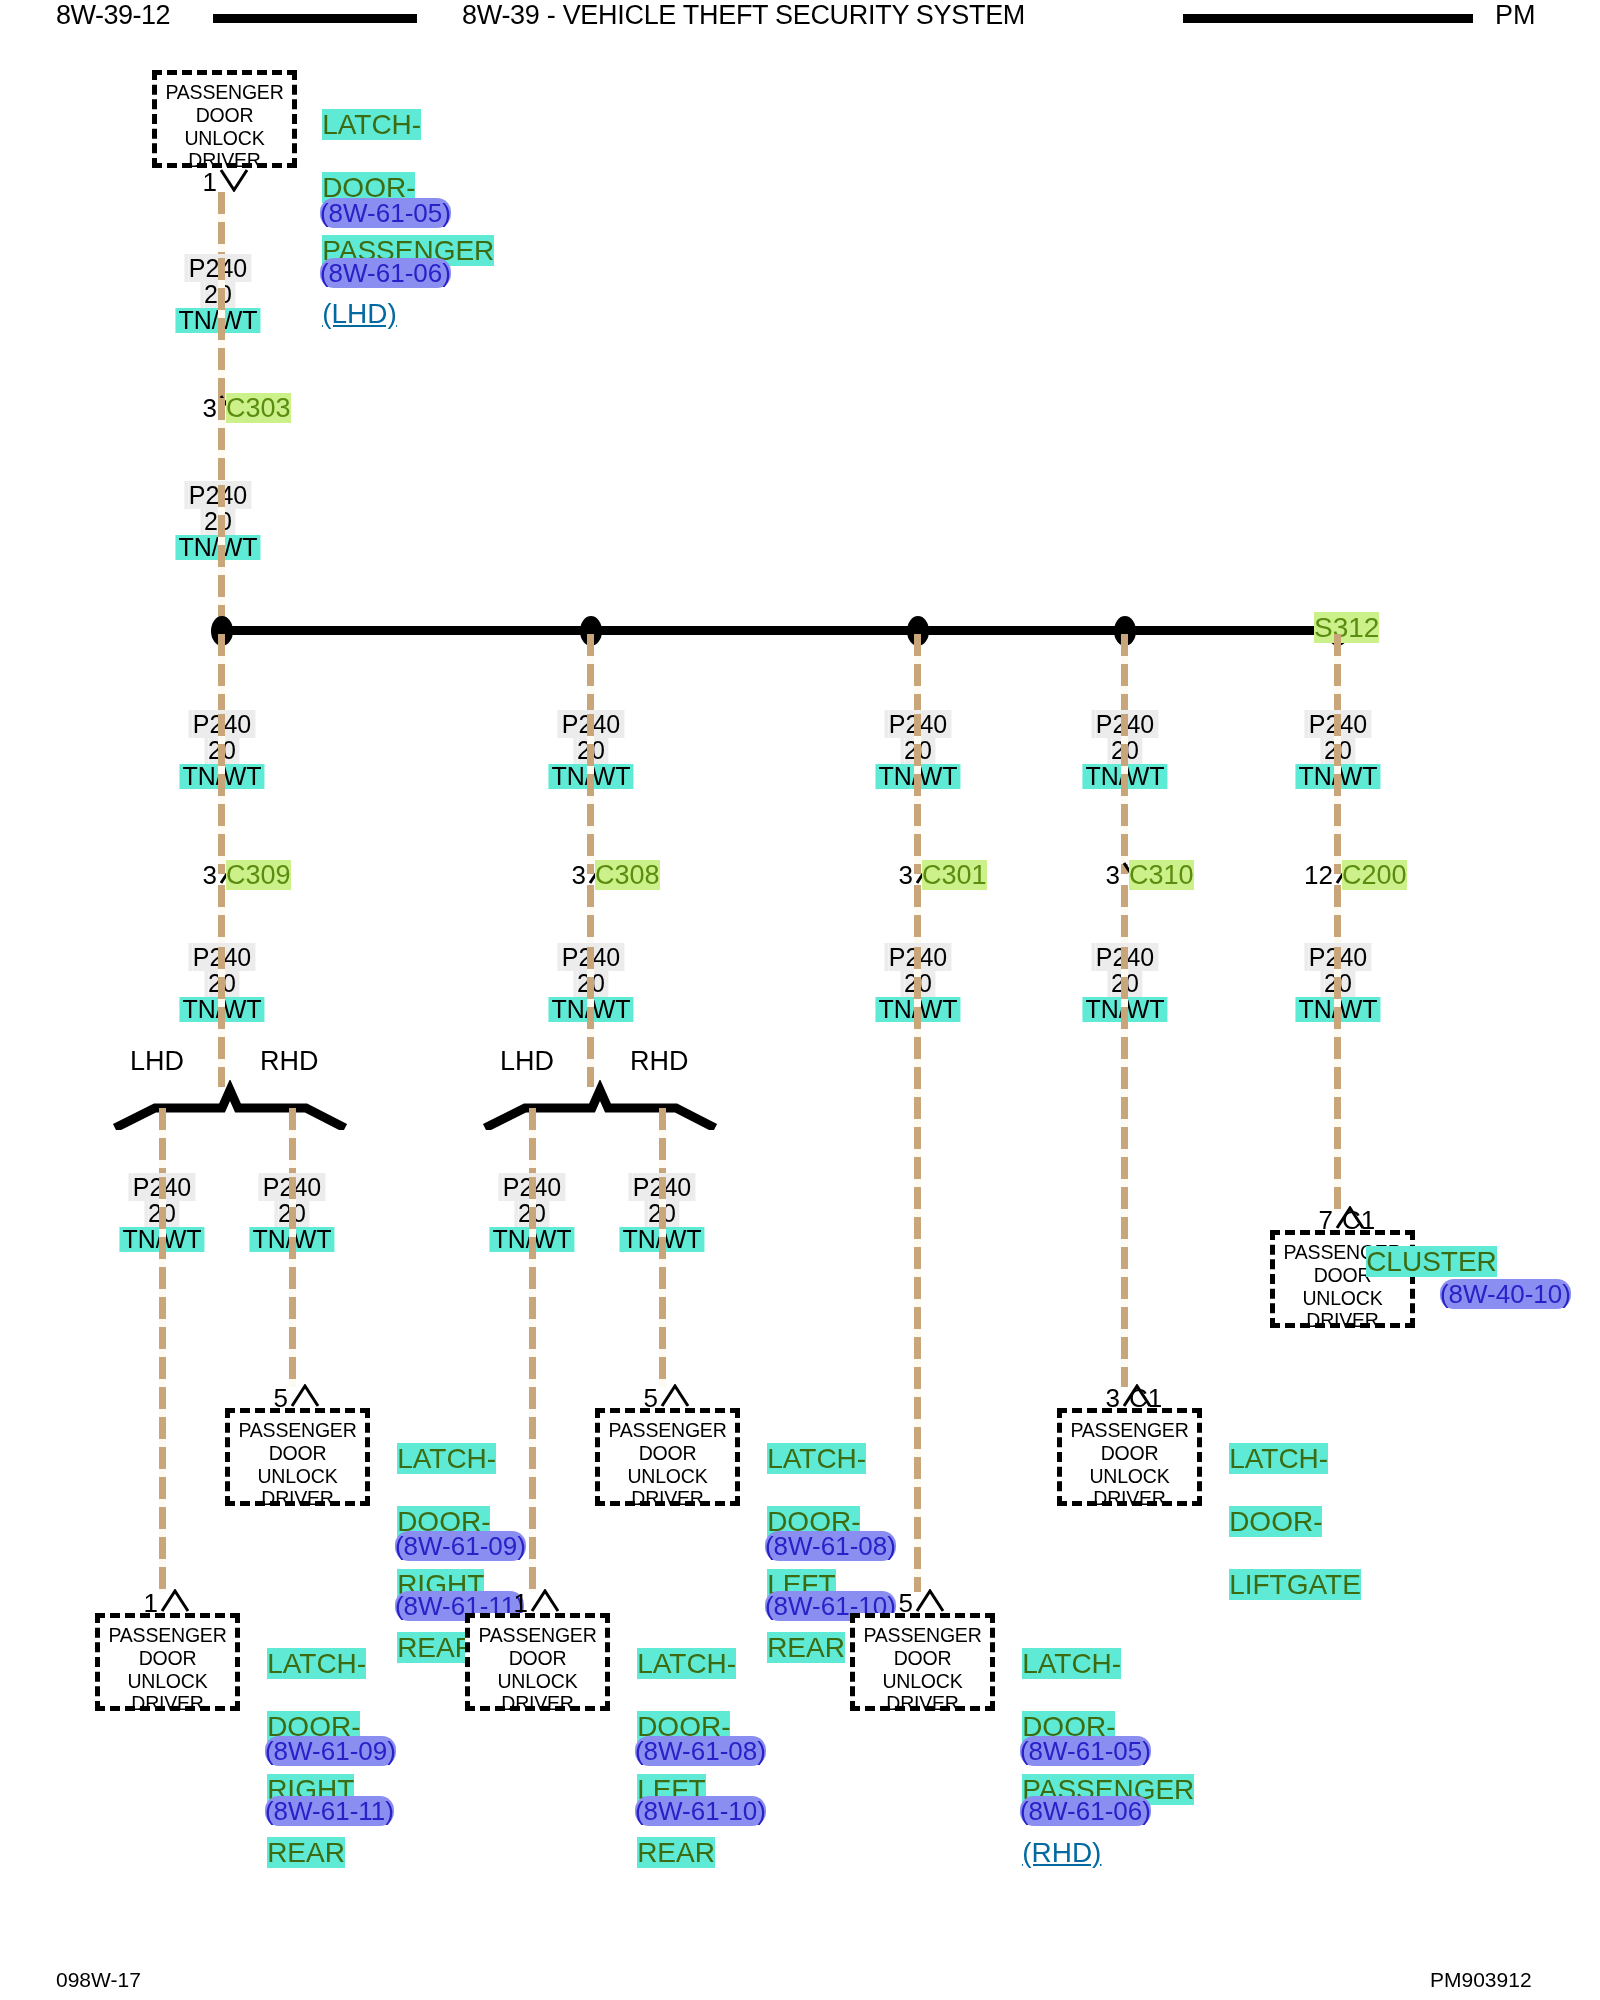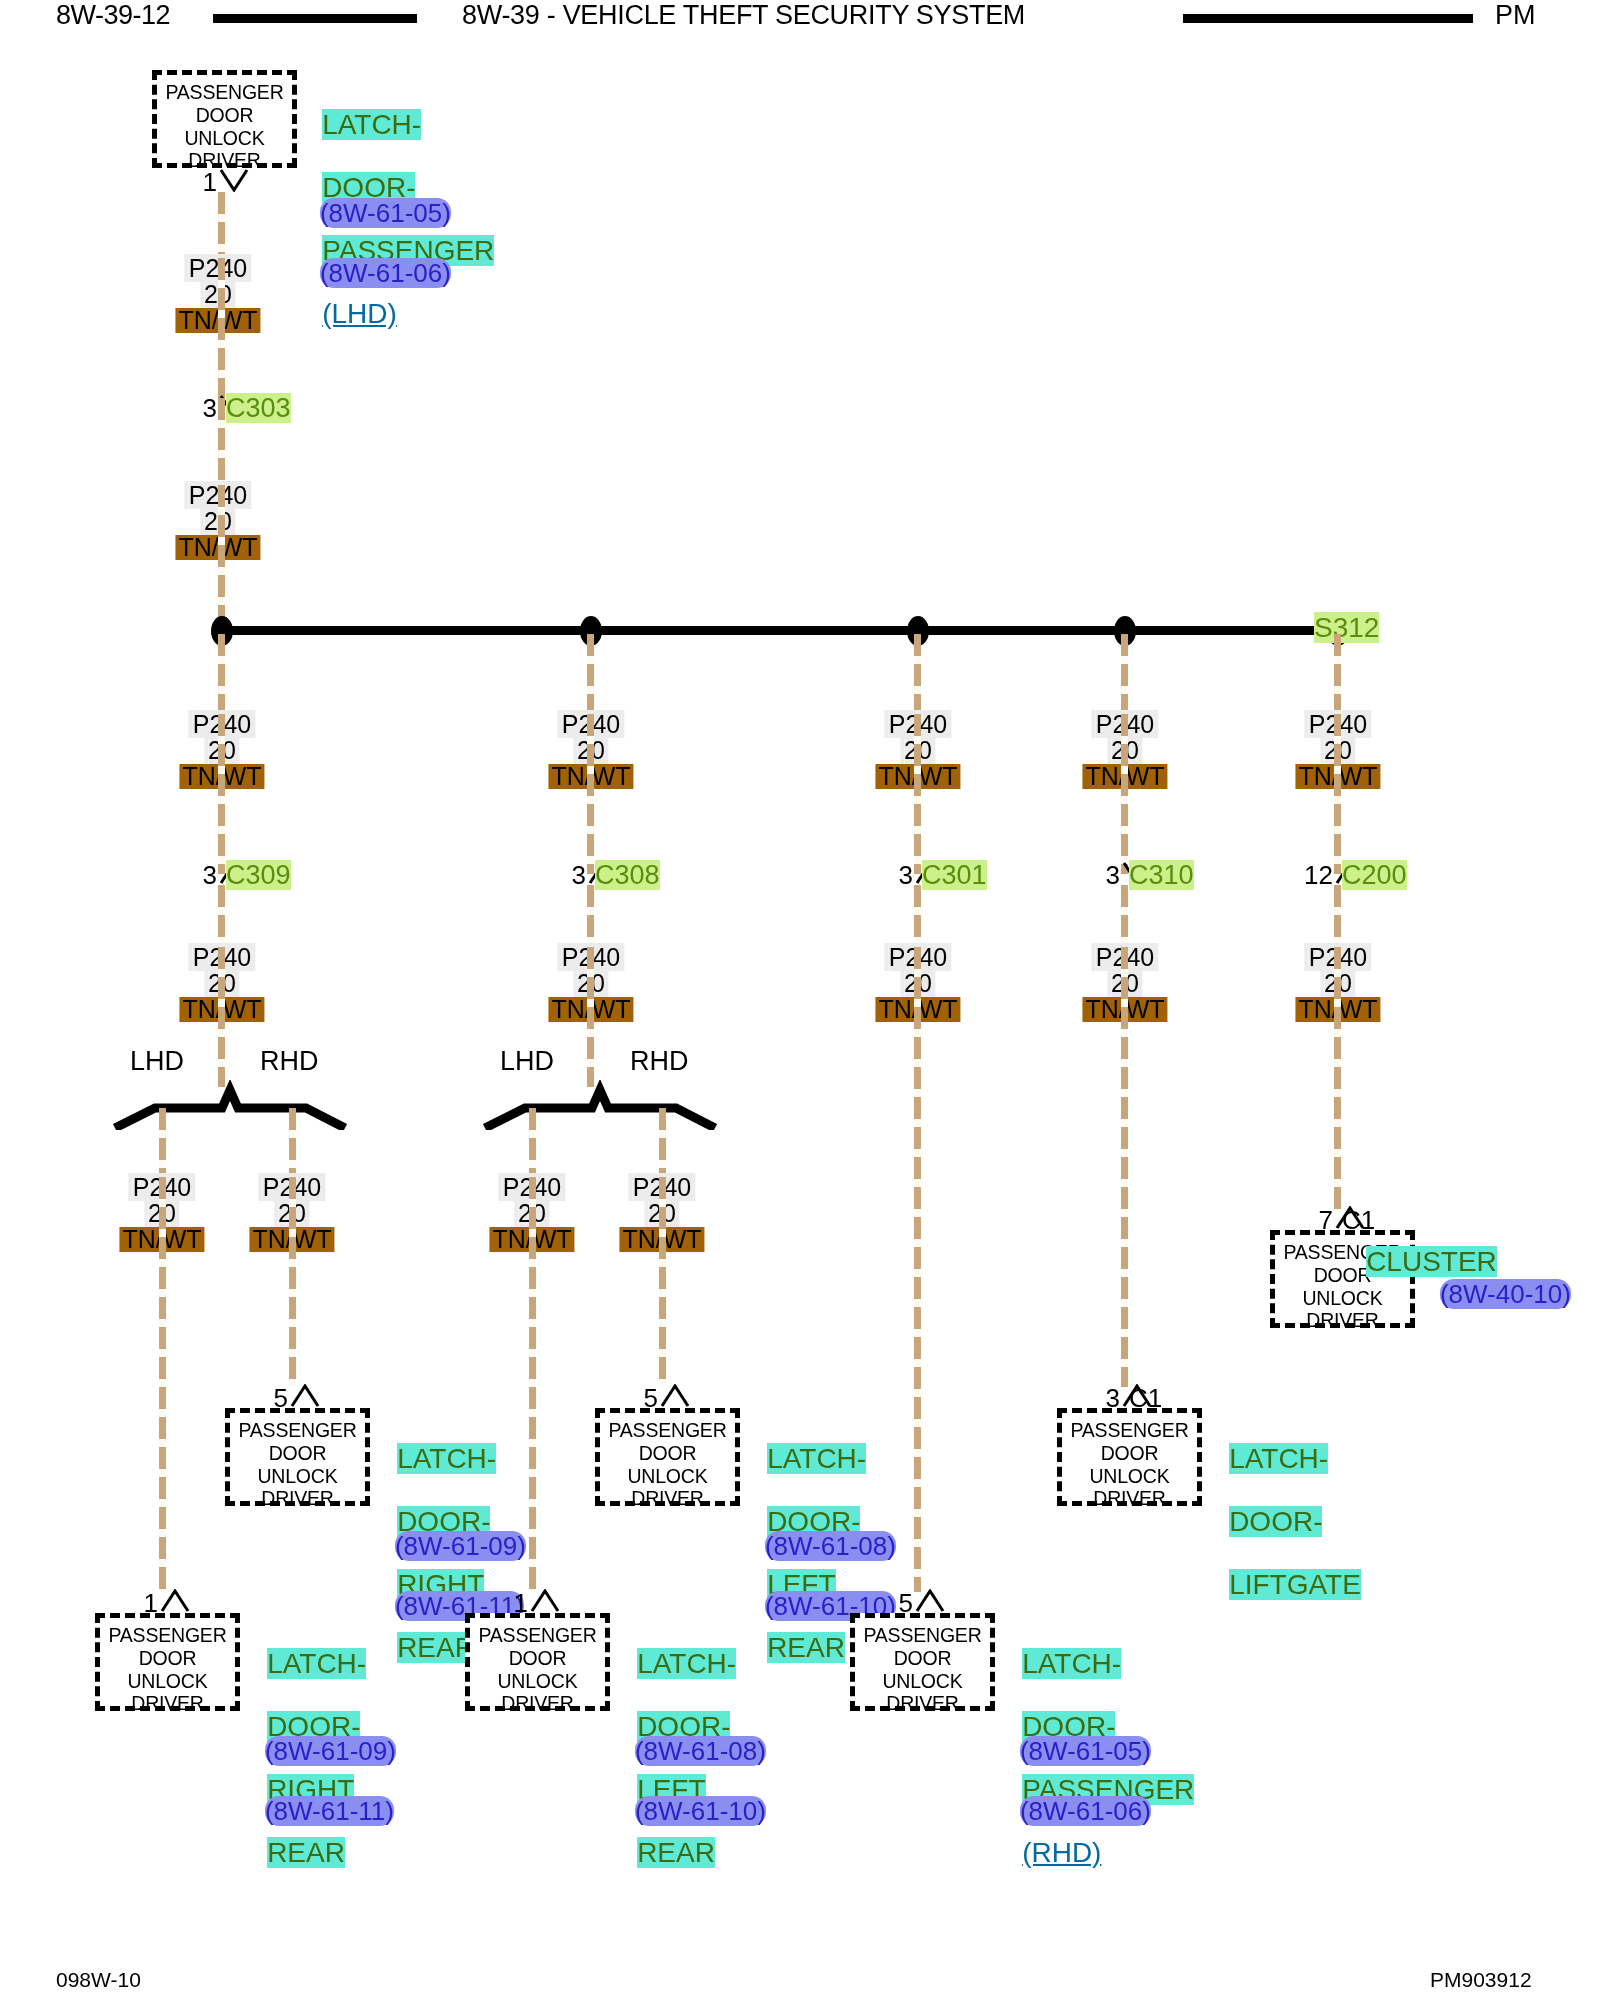--- a/index.html
+++ b/index.html
@@ -22,21 +22,21 @@
   .ftr-right{position:absolute;left:1430px;top:1968px;font-size:21px;}
 
   
   .wire{position:absolute;width:7px;
         background-image:repeating-linear-gradient(to bottom,
            #c9a57a 0px,#c9a57a 22px,#fdfaf2 22px,#fdfaf2 30px);}
 
   
   .wlabel{position:absolute;text-align:center;line-height:1.03;
           font-size:25px;white-space:nowrap;}
-  .wlabel span{background:#a16207;display:inline-block;padding:0 3px;}
+  .wlabel span{background:#5eead4;display:inline-block;padding:0 3px;}
   .wlabel .w3{background:transparent;}
   .wlabel .w3 i{font-style:normal;background:#ececec;
           box-shadow:-4px 0 0 #ececec,4px 0 0 #ececec;}
 
   
   .cbox{position:absolute;box-sizing:border-box;
         border:5px dashed #000;background:#fff;
         text-align:center;font-size:19.5px;line-height:1.17;
         padding-top:6px;letter-spacing:-.2px;}
 
@@ -446,16 +446,16 @@
     <div>UNLOCK</div>
     <div>DRIVER</div>
   </div>
   <div class="glabel" style="left:1335px;top:1215px;">
     <em>CLUSTER</em>
   </div>
   <div class="blabel" style="left:1411px;top:1250px;">
     <em>(8W-40-10)</em>
   </div>
 
-  <div class="ftr-left">098W-10</div>
+  <div class="ftr-left">098W-17</div>
   <div class="ftr-right">PM903912</div>
 
 </div>
 
 </body></html>

